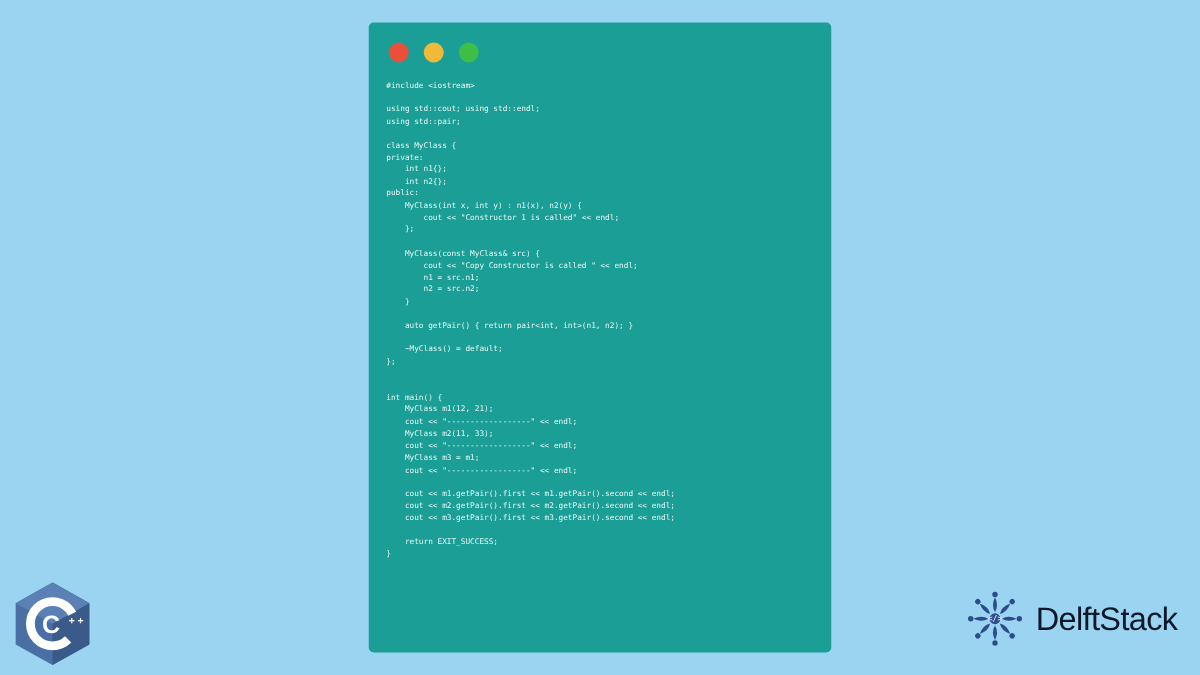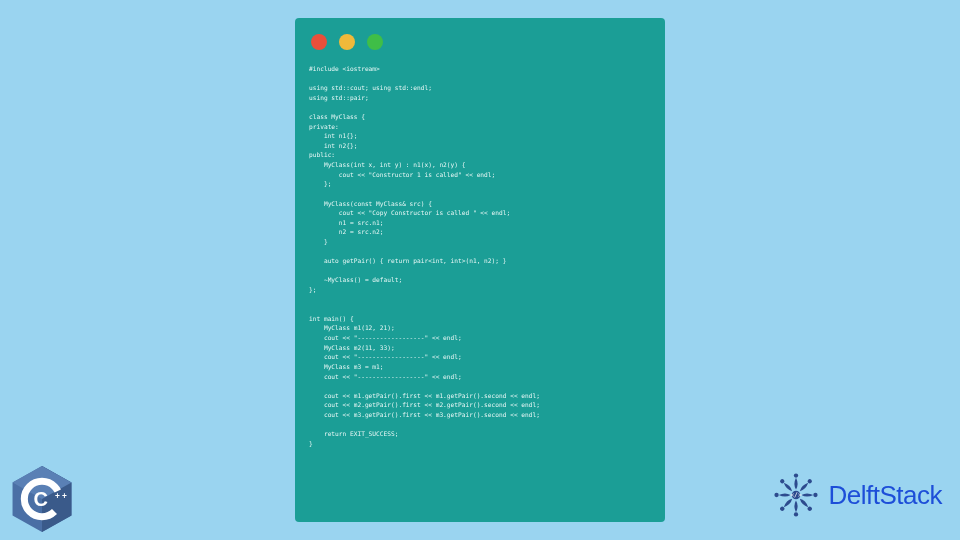--- a/index.html
+++ b/index.html
@@ -58,21 +58,21 @@
     align-items: center;
     gap: 6px;
   }
   .ds-logo {
     width: 54px;
     height: 54px;
   }
   .ds-text {
     font-family: "Segoe UI", Arial, sans-serif;
     font-size: 26px;
-    color: #1d4ed8;
+    color: #0f172a;
     font-weight: 500;
     letter-spacing: -0.5px;
   }
 </style>
 </head>
 <body>
 
 <div class="code-window">
   <div class="traffic-lights">
     <div class="dot red"></div>

